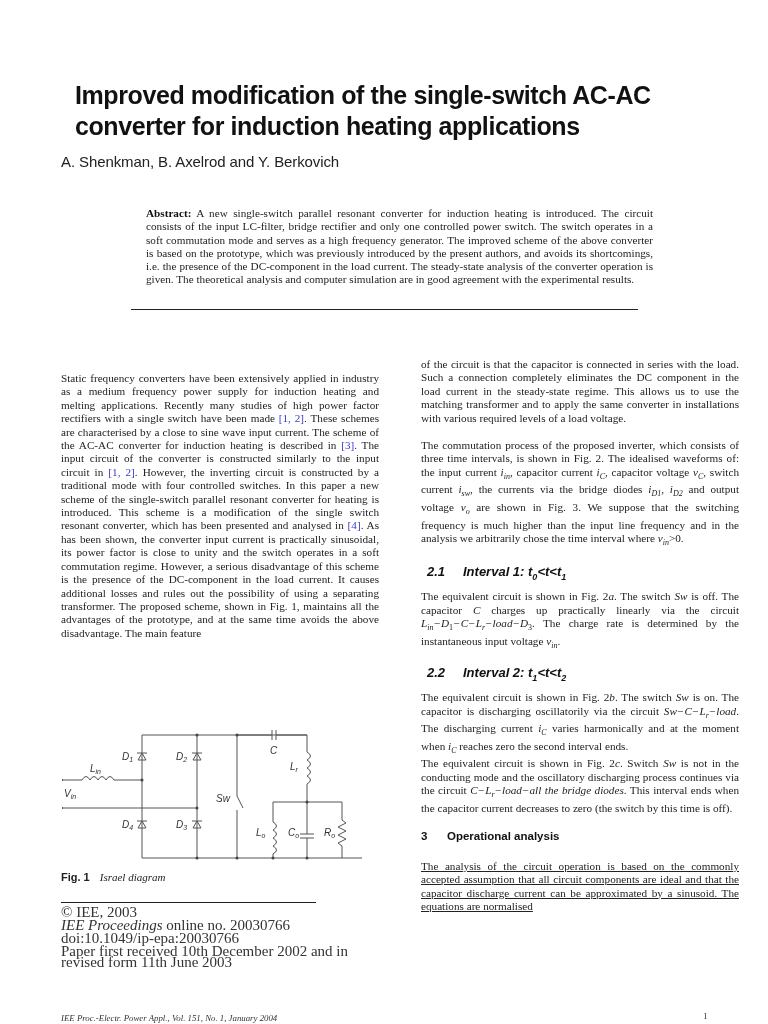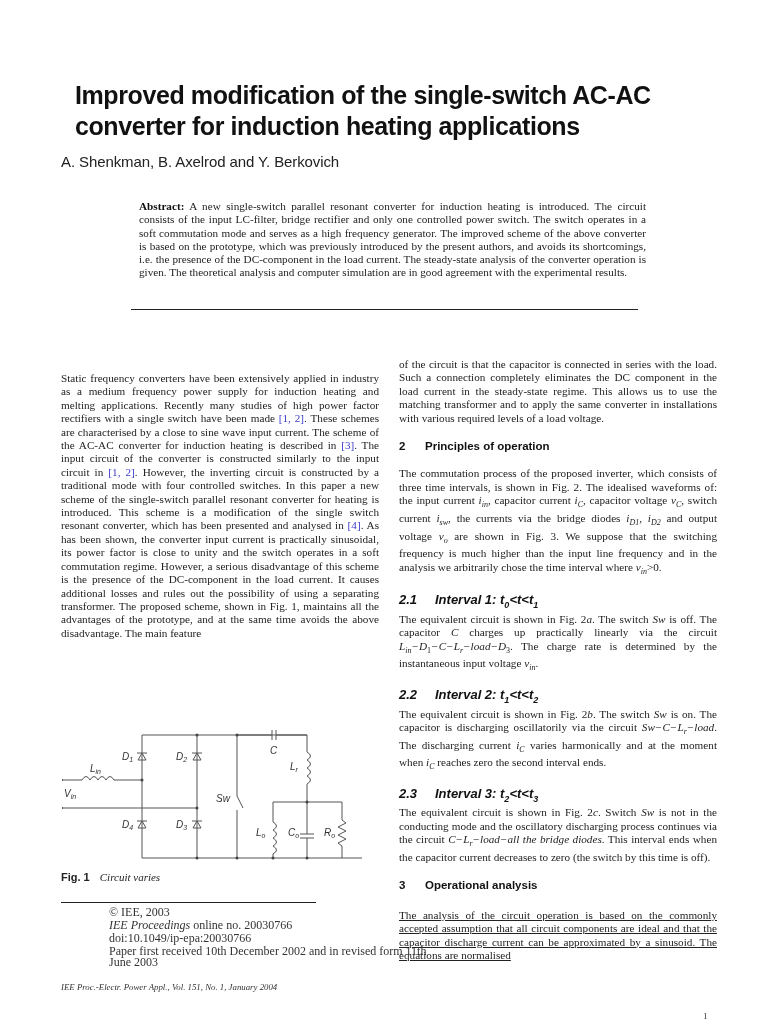--- a/index.html
+++ b/index.html
@@ -1,36 +1,36 @@
 <!DOCTYPE html>
 <html><head>
 <meta charset="utf-8">
 <style>
   html, body { margin: 0; padding: 0; background: #ffffff; }
   body { width: 768px; height: 1024px; position: relative; overflow: hidden; color: #1a1a1a; font-family: "Liberation Serif", serif; }
   .title { position: absolute; left: 61px; top: 66px; width: 660px; font-family: "Liberation Sans", sans-serif; font-weight: bold; font-size: 25px; line-height: 31px; letter-spacing: -0.4px; color: #111; margin: 14px; }
   .authors { position: absolute; left: 61px; top: 153px; font-family: "Liberation Sans", sans-serif; font-size: 15px; color: #222; margin: 0; letter-spacing: -0.1px; }
-  .abstract { position: absolute; left: 131px; top: 192px; width: 507px; font-size: 11.2px; line-height: 13.3px; text-align: justify; margin: 8px; color: #222; }
+  .abstract { position: absolute; left: 131px; top: 192px; width: 507px; font-size: 11.2px; line-height: 13.3px; text-align: justify; margin: 15px; color: #222; }
   .abstract b { color: #111; }
   .rule-abstract { position: absolute; left: 131px; top: 309px; width: 507px; border-top: 1px solid #222; }
   .col { position: absolute; width: 318px; font-size: 11.2px; line-height: 13.4px; text-align: justify; color: #222; }
   .col p { margin: 0; }
   .h1 { font-family: "Liberation Sans", sans-serif; font-weight: bold; font-size: 11.5px; color: #111; margin: 0; }
   .h1 .num { display: inline-block; width: 26px; }
-  .h2 { font-family: "Liberation Sans", sans-serif; font-style: italic; font-size: 13px; color: #111; margin: 0; line-height: 16px; }
+  .h2 { font-family: "Liberation Sans", sans-serif; font-style: italic; font-size: 13px; color: #111; margin: 6px; line-height: 16px; }
   .h2 .num { display: inline-block; width: 36px; }
   .ref { color: #3a3acc; }
   .fig { position: absolute; left: 62px; top: 730px; width: 300px; height: 135px; }
   .figcap { position: absolute; left: 61px; top: 871px; font-size: 11px; color: #222; }
   .figcap .lbl { font-family: "Liberation Sans", sans-serif; font-weight: bold; margin-right: 10px; }
   .figcap .txt { font-style: italic; }
   .rule-foot { position: absolute; left: 61px; top: 902px; width: 255px; border-top: 1px solid #222; }
-  .foot { position: absolute; left: 61px; top: 907px; width: 318px; font-size: 12px; line-height: 11.1px; color: #333; margin-left: 48px; }
+  .foot { position: absolute; left: 61px; top: 907px; width: 318px; font-size: 15px; line-height: 11.1px; color: #333; }
   .foot p { margin: 0 0 2px 0; }
-  .journal { position: absolute; left: 61px; top: 982px; font-size: 8.8px; font-style: italic; color: #333; }
+  .journal { position: absolute; left: 61px; top: 1013px; font-size: 8.8px; font-style: italic; color: #333; }
   .pagenum { position: absolute; left: 703px; top: 1011px; font-size: 9px; color: #333; }
   svg text { font-family: "Liberation Sans", sans-serif; font-style: italic; fill: #333; }
 </style>
 </head>
 <body>
 
 <h1 class="title">Improved modification of the single-switch AC-AC converter for induction heating applications</h1>
 <p class="authors">A. Shenkman, B. Axelrod and Y. Berkovich</p>
 
 <p class="abstract"><b>Abstract:</b> <span>A new single-switch parallel resonant converter for induction heating is introduced. The circuit consists of the input LC-filter, bridge rectifier and only one controlled power switch. The switch operates in a soft commutation mode and serves as a high frequency generator. The improved scheme of the above converter is based on the prototype, which was previously introduced by the present authors, and avoids its shortcomings, i.e. the presence of the DC-component in the load current. The steady-state analysis of the converter operation is given. The theoretical analysis and computer simulation are in good agreement with the experimental results.</span></p>
@@ -111,43 +111,41 @@
   <text x="28" y="42" font-size="10"><tspan>L</tspan><tspan font-size="7" dy="2">in</tspan></text>
   <text x="2" y="67" font-size="10"><tspan>V</tspan><tspan font-size="7" dy="2">in</tspan></text>
   <text x="154" y="72" font-size="10">Sw</text>
   <text x="208" y="24" font-size="10">C</text>
   <text x="228" y="40" font-size="10"><tspan>L</tspan><tspan font-size="7" dy="2">r</tspan></text>
   <text x="194" y="106" font-size="10"><tspan>L</tspan><tspan font-size="7" dy="2">o</tspan></text>
   <text x="226" y="106" font-size="10"><tspan>C</tspan><tspan font-size="7" dy="2">o</tspan></text>
   <text x="262" y="106" font-size="10"><tspan>R</tspan><tspan font-size="7" dy="2">o</tspan></text>
 </svg>
 
-<div class="figcap"><span class="lbl">Fig. 1</span><span class="txt">Circuit varies</span></div>
+<div class="figcap"><span class="lbl">Fig. 1</span><span class="txt">Israel diagram</span></div>
 
 <div class="rule-foot"></div>
 <div class="foot">
   <p>© IEE, 2003</p>
   <p><i>IEE Proceedings</i><span> online no. 20030766</span></p>
   <p>doi:10.1049/ip-epa:20030766</p>
   <p>Paper first received 10th December 2002 and in revised form 11th June 2003</p>
 </div>
 
-<div class="col" style="left:399px; top:358px;">
+<div class="col" style="left:421px; top:358px;">
   <p>of the circuit is that the capacitor is connected in series with the load. Such a connection completely eliminates the DC component in the load current in the steady-state regime. This allows us to use the matching transformer and to apply the same converter in installations with various required levels of a load voltage.</p>
 
-  <h2 class="h1" style="margin-top:15px;"><span class="num">2</span><span>Principles of operation</span></h2>
   <p style="margin-top:14px;"><span>The commutation process of the proposed inverter, which consists of three time intervals, is shown in Fig. 2. The idealised waveforms of: the input current </span><i>i</i><sub style="font-style:italic;font-size:8px;">in</sub><span>, capacitor current </span><i>i</i><sub style="font-style:italic;font-size:8px;">C</sub><span>, capacitor voltage </span><i>v</i><sub style="font-style:italic;font-size:8px;">C</sub><span>, switch current </span><i>i</i><sub style="font-style:italic;font-size:8px;">sw</sub><span>, the currents via the bridge diodes </span><i>i</i><sub style="font-style:italic;font-size:8px;">D1</sub><span>, </span><i>i</i><sub style="font-style:italic;font-size:8px;">D2</sub><span> and output voltage </span><i>v</i><sub style="font-style:italic;font-size:8px;">o</sub><span> are shown in Fig. 3. We suppose that the switching frequency is much higher than the input line frequency and in the analysis we arbitrarily chose the time interval where </span><i>v</i><sub style="font-style:italic;font-size:8px;">in</sub><span>&gt;0.</span></p>
 
   <h3 class="h2" style="margin-top:14px;"><span class="num">2.1</span><span>Interval 1: t</span><sub style="font-size:9px;">0</sub><span>&lt;t&lt;t</span><sub style="font-size:9px;">1</sub></h3>
   <p><span>The equivalent circuit is shown in Fig. 2</span><i>a</i><span>. The switch </span><i>Sw</i><span> is off. The capacitor </span><i>C</i><span> charges up practically linearly via the circuit </span><i>L</i><sub style="font-style:italic;font-size:8px;">in</sub><i>−D</i><sub style="font-size:8px;">1</sub><i>−C−L</i><sub style="font-style:italic;font-size:8px;">r</sub><i>−load−D</i><sub style="font-size:8px;">3</sub><span>. The charge rate is determined by the instantaneous input voltage </span><i>v</i><sub style="font-style:italic;font-size:8px;">in</sub><span>.</span></p>
 
   <h3 class="h2" style="margin-top:12px;"><span class="num">2.2</span><span>Interval 2: t</span><sub style="font-size:9px;">1</sub><span>&lt;t&lt;t</span><sub style="font-size:9px;">2</sub></h3>
   <p><span>The equivalent circuit is shown in Fig. 2</span><i>b</i><span>. The switch </span><i>Sw</i><span> is on. The capacitor is discharging oscillatorily via the circuit </span><i>Sw−C−L</i><sub style="font-style:italic;font-size:8px;">r</sub><i>−load</i><span>. The discharging current </span><i>i</i><sub style="font-style:italic;font-size:8px;">C</sub><span> varies harmonically and at the moment when </span><i>i</i><sub style="font-style:italic;font-size:8px;">C</sub><span> reaches zero the second interval ends.</span></p>
 
-  <h3 class="h2" style="margin-top:12px;"><span class="num">2.3</span><span>Interval 3: t</span><sub style="font-size:9px;">2</sub><span>&lt;t&lt;t</span><sub style="font-size:9px;">3</sub></h3>
   <p><span>The equivalent circuit is shown in Fig. 2</span><i>c</i><span>. Switch </span><i>Sw</i><span> is not in the conducting mode and the oscillatory discharging process continues via the circuit </span><i>C−L</i><sub style="font-style:italic;font-size:8px;">r</sub><i>−load−all the bridge diodes</i><span>. This interval ends when the capacitor current decreases to zero (the switch by this time is off).</span></p>
 
   <h2 class="h1" style="margin-top:15px;"><span class="num">3</span><span>Operational analysis</span></h2>
   <p style="margin-top:16px;text-decoration:underline;">The analysis of the circuit operation is based on the commonly accepted assumption that all circuit components are ideal and that the capacitor discharge current can be approximated by a sinusoid. The equations are normalised</p>
 </div>
 
 <div class="journal">IEE Proc.-Electr. Power Appl., Vol. 151, No. 1, January 2004</div>
 <div class="pagenum">1</div>
 
 </body></html>

